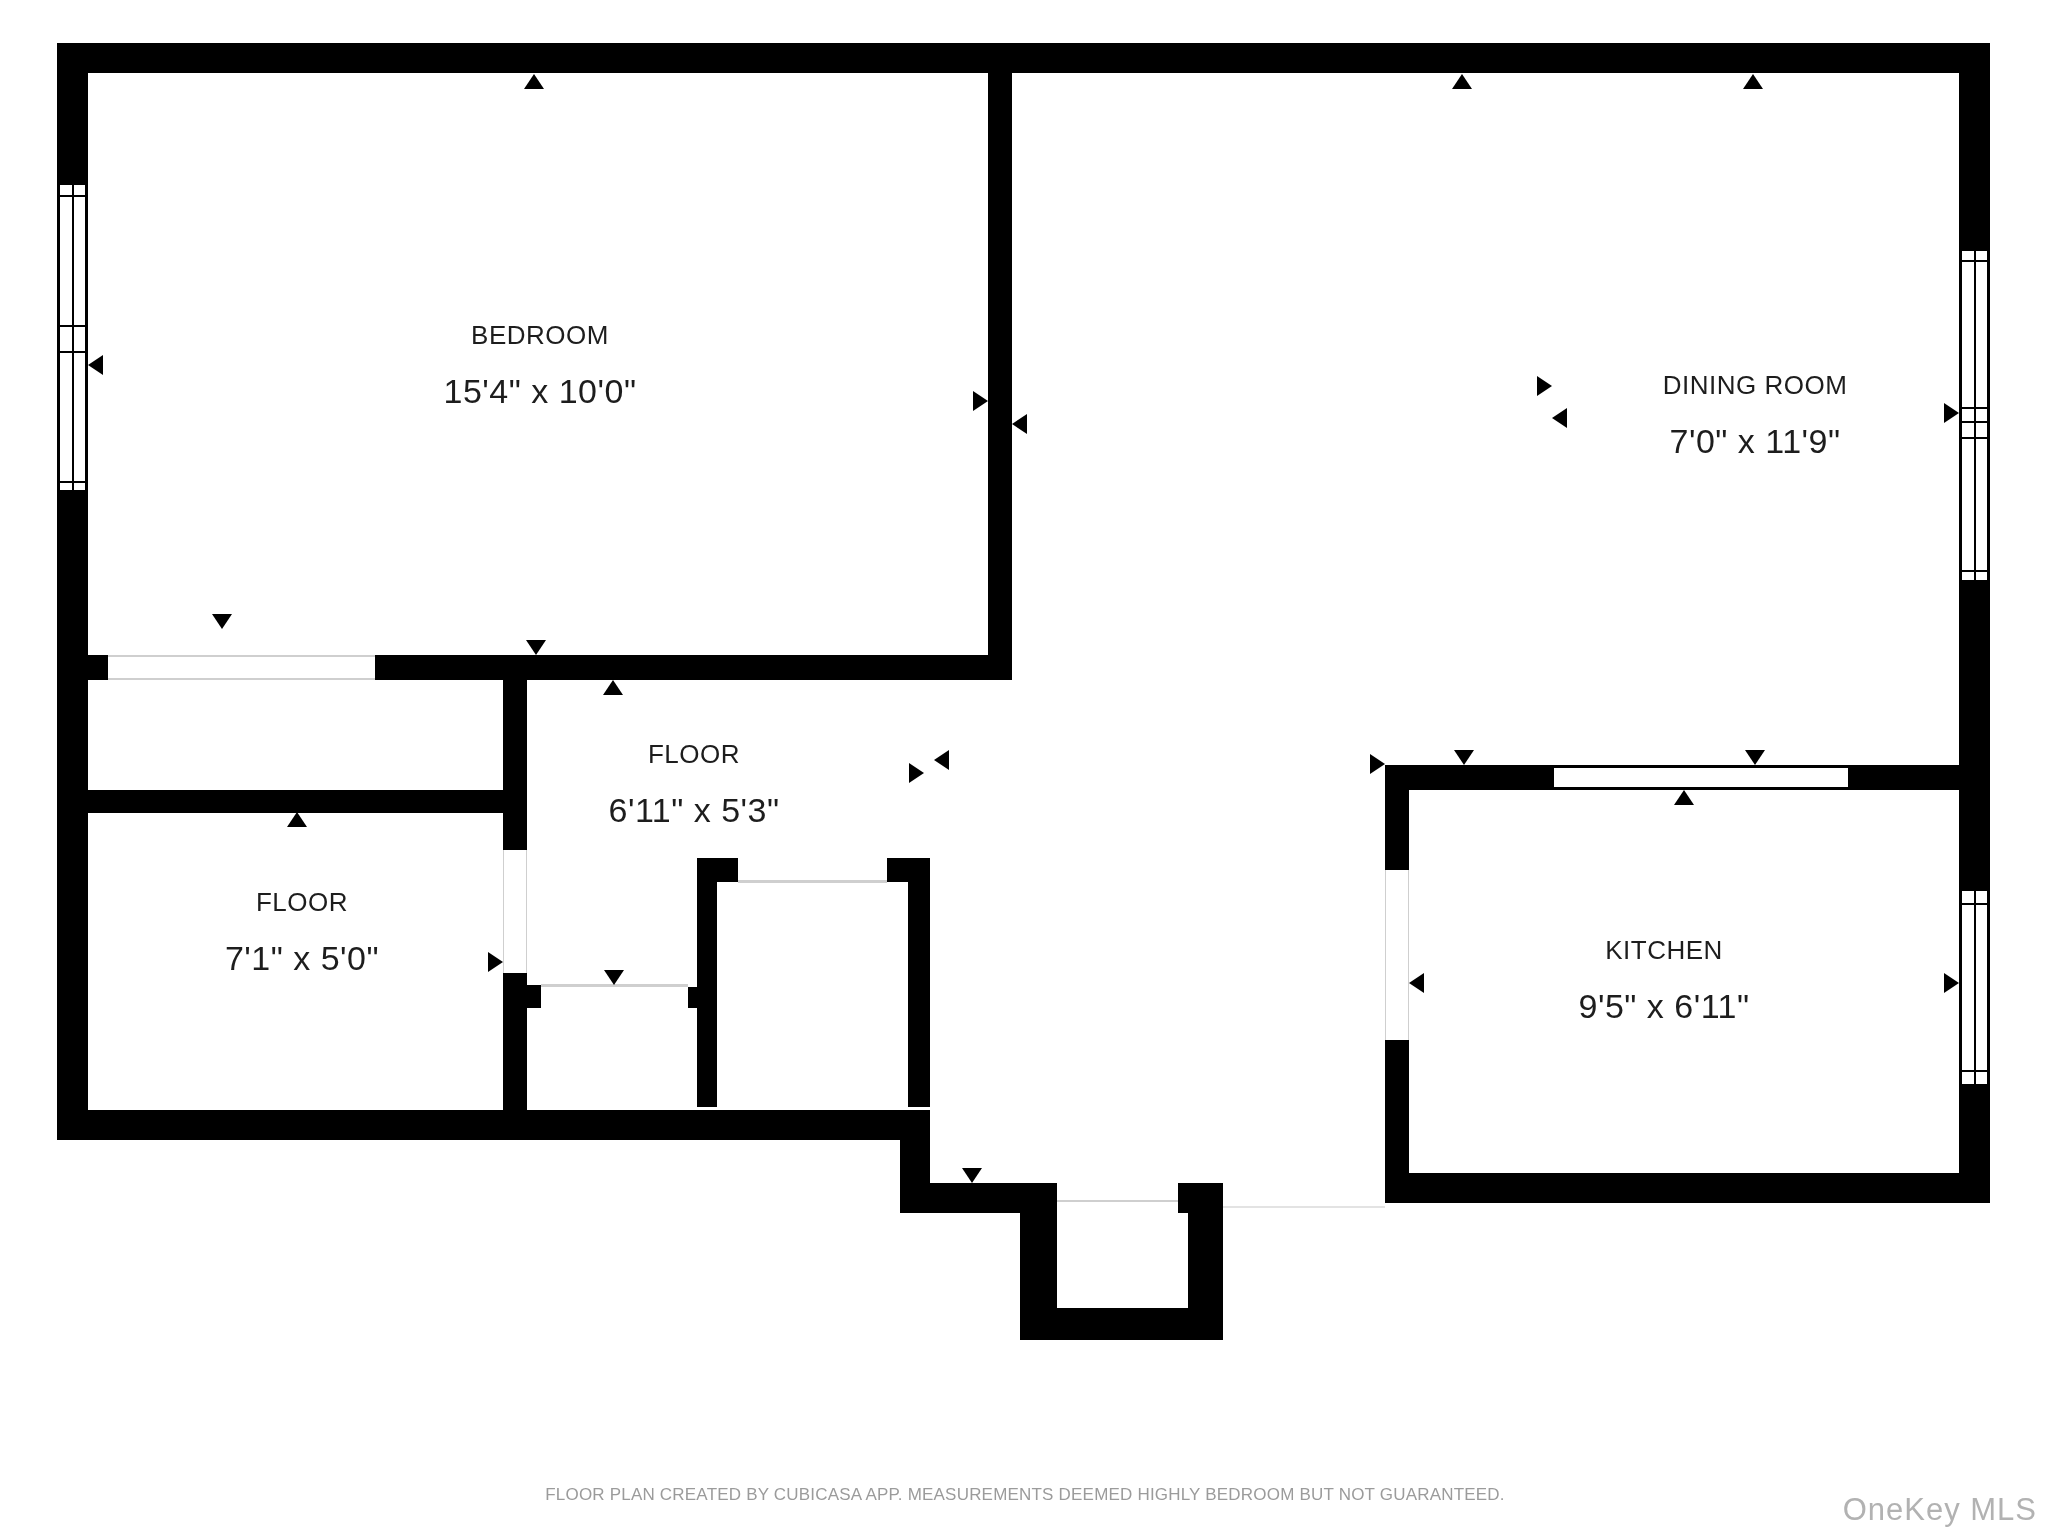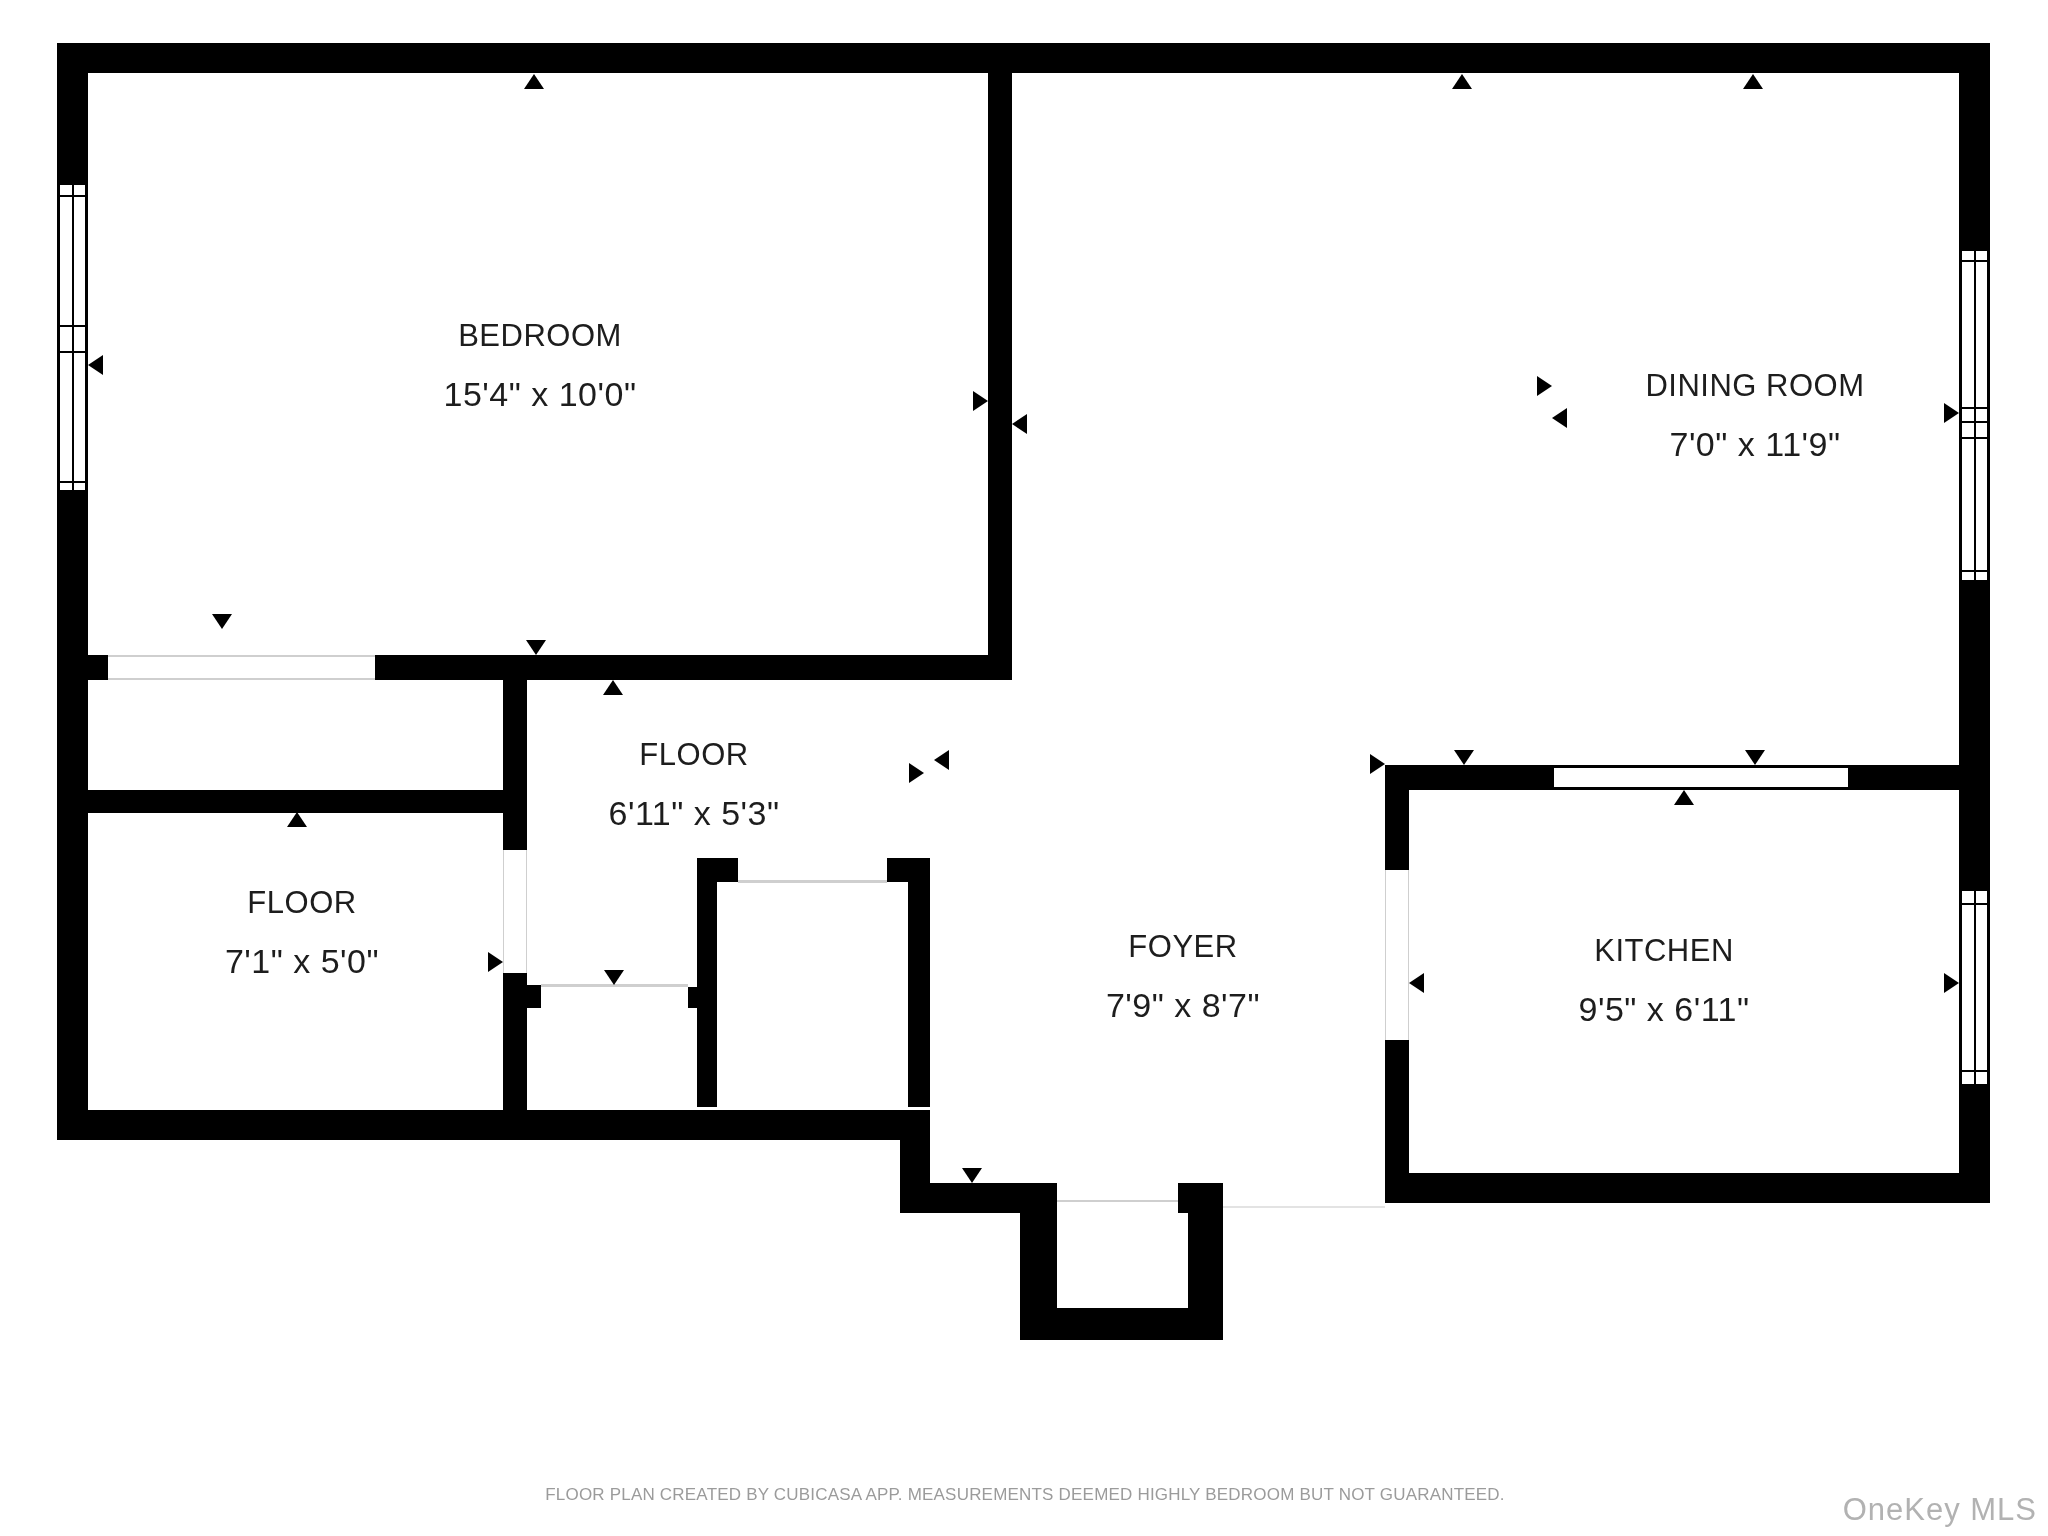--- a/index.html
+++ b/index.html
@@ -8,21 +8,21 @@
   .wall{position:absolute;background:var(--wall,#000);}
   .thinline{position:absolute;background:var(--openline,#cfcfcf);}
   .window{position:absolute;background:#fff;border:3px solid var(--wall,#000);box-sizing:border-box;}
   .wline{position:absolute;background:var(--wall,#000);}
   .opening-h{position:absolute;background:#fff;border-top:2px solid var(--openline,#cfcfcf);
              border-bottom:2px solid var(--openline,#cfcfcf);box-sizing:border-box;}
   .opening-v{position:absolute;background:#fff;border-left:1px solid var(--openline,#cfcfcf);
              border-right:1px solid var(--openline,#cfcfcf);box-sizing:border-box;}
   .room-label{position:absolute;transform:translate(-50%,-50%);text-align:center;
               color:var(--labeltext,#1d1d1d);white-space:nowrap;}
-  .room-name{font-size:31px;line-height:1.3;letter-spacing:0.5px;}
+  .room-name{font-size:26px;line-height:1.3;letter-spacing:0.5px;}
   .room-dims{font-size:34px;line-height:1.3;margin-top:16px;letter-spacing:0.5px;}
   .tri{position:absolute;width:0;height:0;border-style:solid;}
   .tri-up{border-width:0 10px 15px 10px;border-color:transparent transparent var(--wall,#000) transparent;}
   .tri-down{border-width:15px 10px 0 10px;border-color:var(--wall,#000) transparent transparent transparent;}
   .tri-left{border-width:10px 15px 10px 0;border-color:transparent var(--wall,#000) transparent transparent;}
   .tri-right{border-width:10px 0 10px 15px;border-color:transparent transparent transparent var(--wall,#000);}
   .footer{position:absolute;left:1025px;top:1495px;transform:translate(-50%,-50%);
           font-size:17px;color:var(--footertext,#9b9b9b);letter-spacing:0.2px;white-space:nowrap;}
   .watermark{position:absolute;right:11px;top:1492px;font-size:31px;letter-spacing:1px;
              color:var(--watermarktext,#b2b2b2);white-space:nowrap;}
@@ -124,24 +124,20 @@
     <div class="room-dims">7'0" x 11'9"</div>
   </div>
   <div class="room-label" style="left:694px;top:785px;">
     <div class="room-name">FLOOR</div>
     <div class="room-dims">6'11" x 5'3"</div>
   </div>
   <div class="room-label" style="left:302px;top:933px;">
     <div class="room-name">FLOOR</div>
     <div class="room-dims">7'1" x 5'0"</div>
   </div>
-  <div class="room-label" style="left:1183px;top:977px;">
-    <div class="room-name">FOYER</div>
-    <div class="room-dims">7'9" x 8'7"</div>
-  </div>
   <div class="room-label" style="left:1664px;top:981px;">
     <div class="room-name">KITCHEN</div>
     <div class="room-dims">9'5" x 6'11"</div>
   </div>
 
   <div class="footer">FLOOR PLAN CREATED BY CUBICASA APP. MEASUREMENTS DEEMED HIGHLY BEDROOM BUT NOT GUARANTEED.</div>
   <div class="watermark">OneKey MLS</div>
 
 </div>
 

